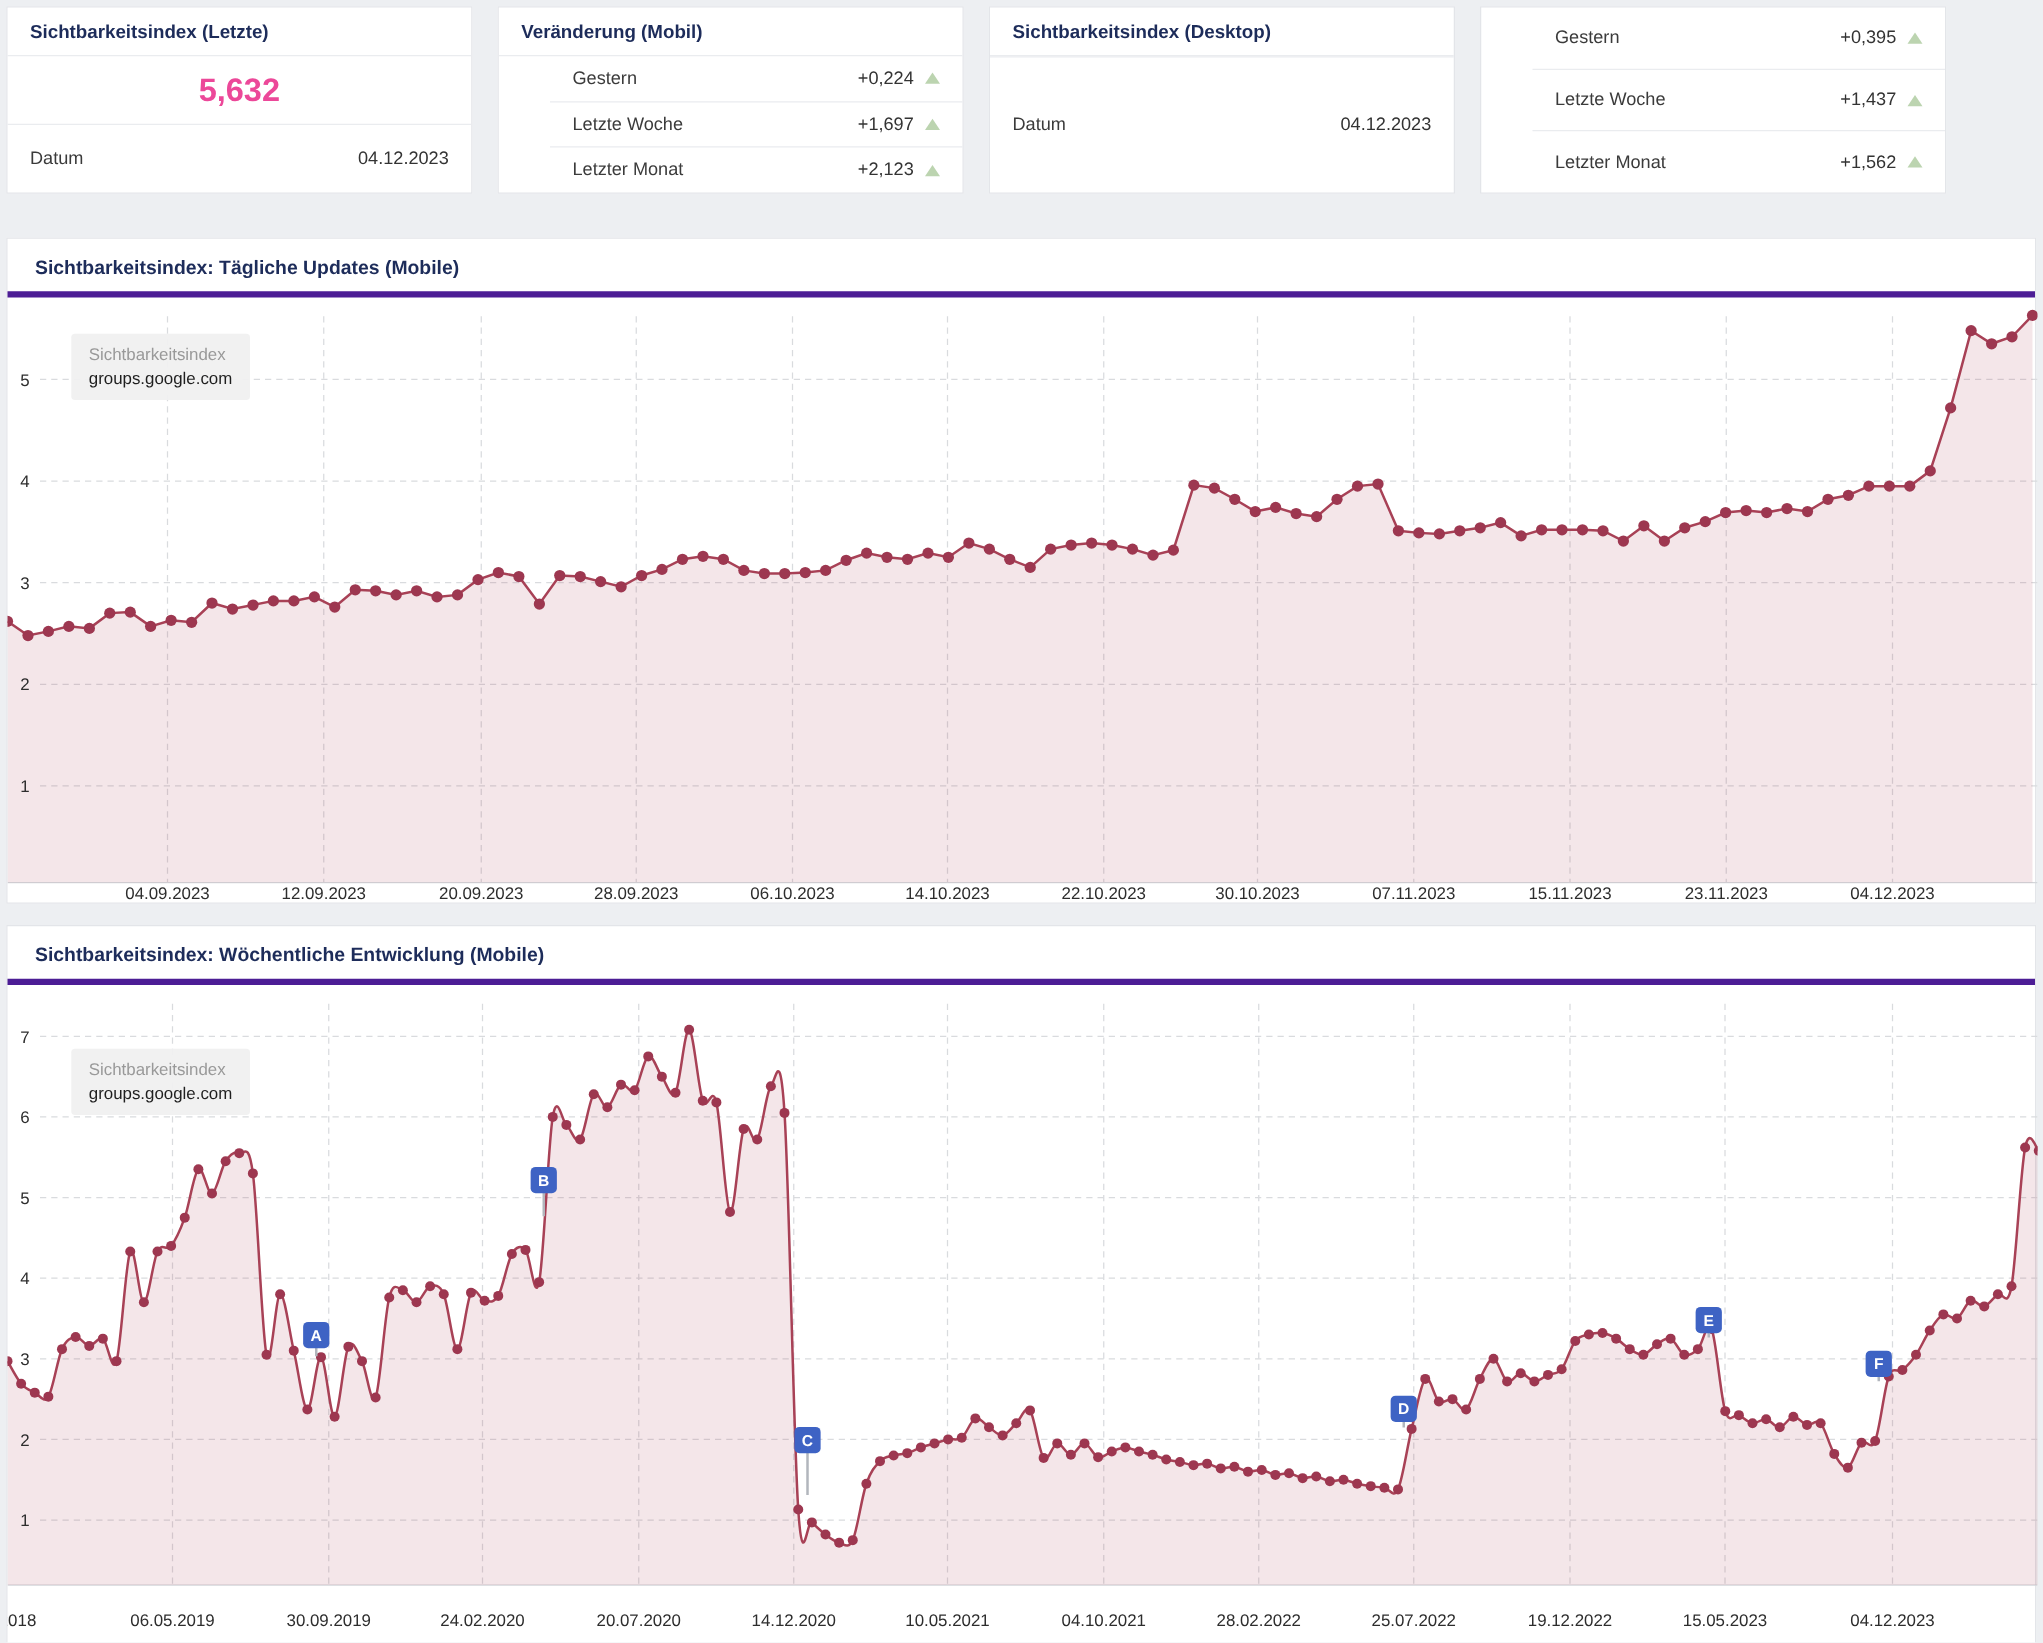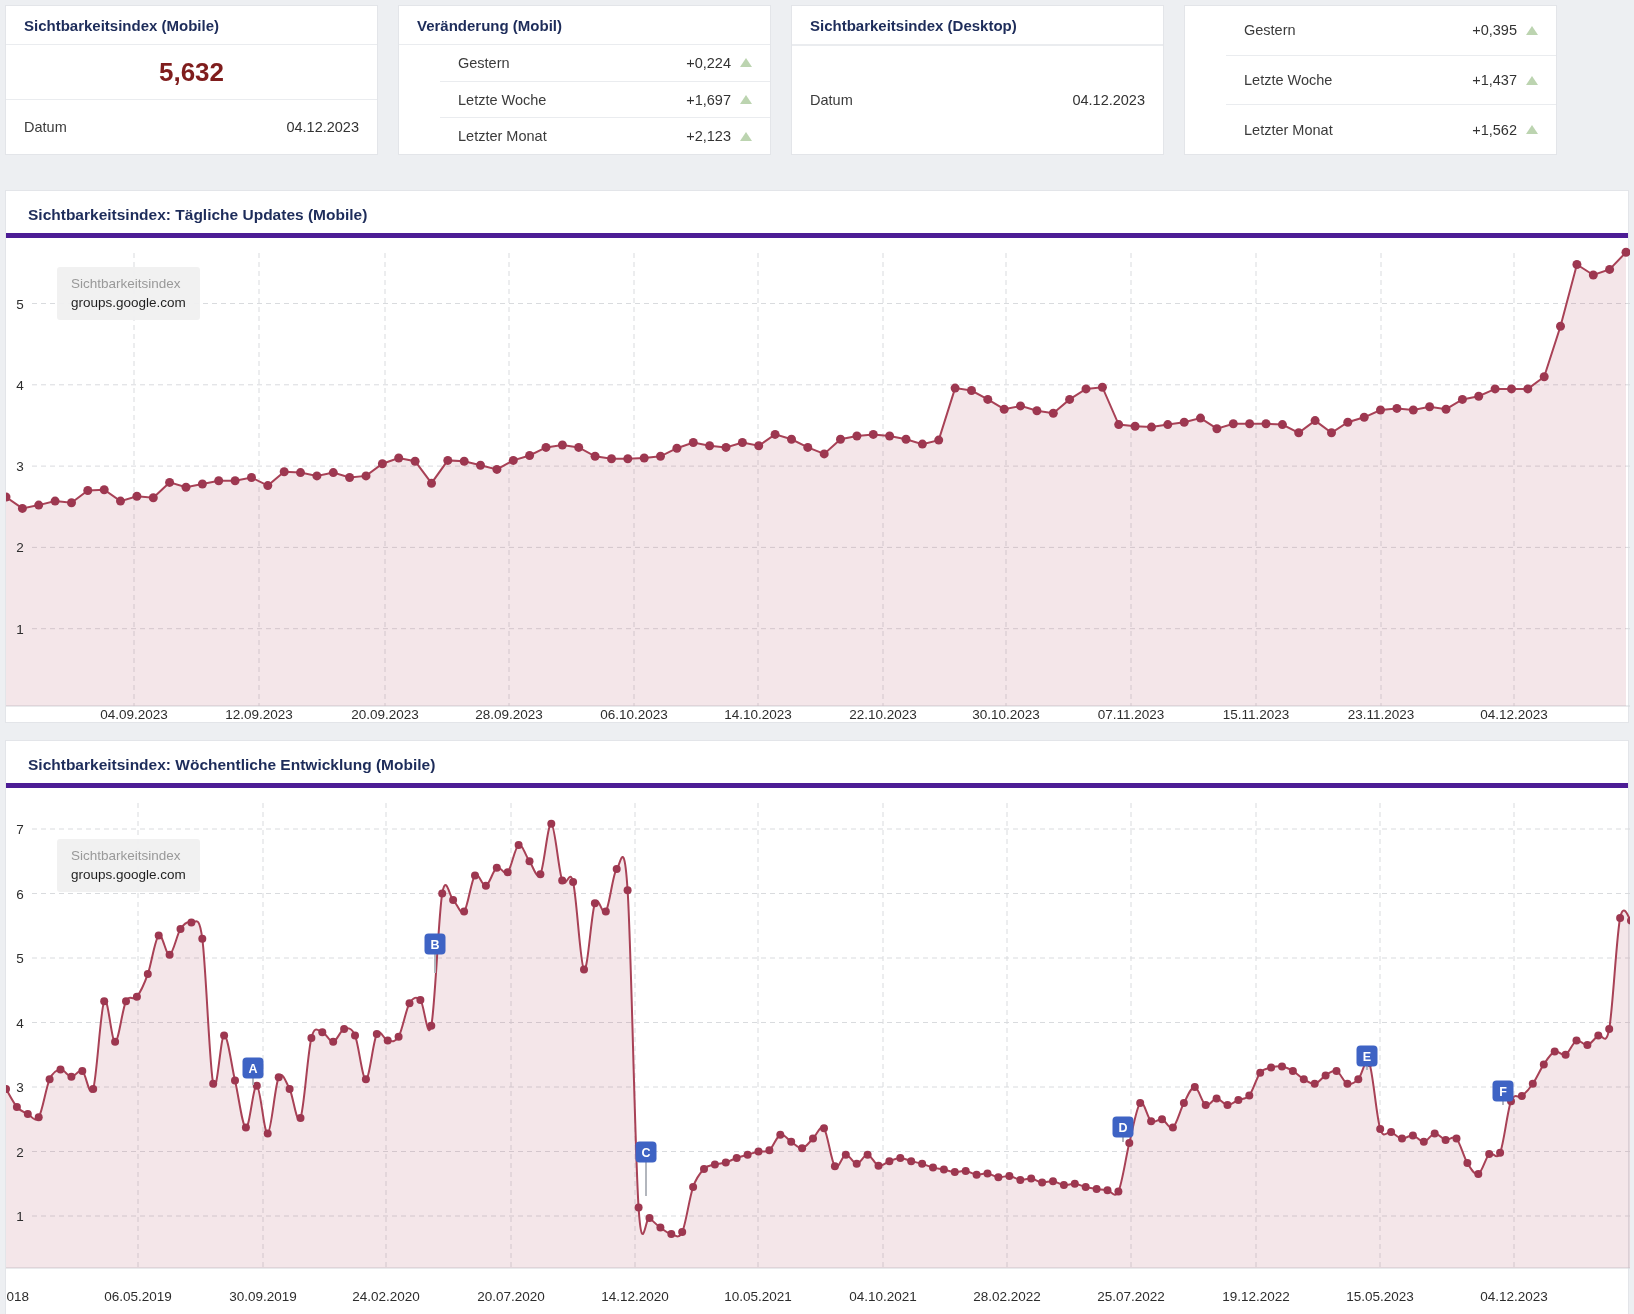--- a/index.html
+++ b/index.html
@@ -3,21 +3,21 @@
 <meta charset="utf-8">
 <style>
   * { box-sizing: border-box; margin: 0; padding: 0; }
   html,body { width:1634px; height:1314px; overflow:hidden; background:#edeff2;
     font-family:"Liberation Sans", sans-serif; }
   .cards-row { display:flex; gap:20px; padding:5px; }
   .card { width:373px; height:150px; background:#fff; border:1px solid #e3e5e9; display:flex; flex-direction:column; }
   .card-title { height:39px; padding:11px 18px 0 18px; font-size:15px; font-weight:bold; color:#1d2c5a;
     border-bottom:1px solid #eaecef; }
   .card-value { flex:1; display:flex; align-items:center; justify-content:center;
-    font-size:26px; font-weight:bold; color:#7f1d1d; }
+    font-size:26px; font-weight:bold; color:#ec4899; }
   .card-rows { flex:1; display:flex; flex-direction:column;padding-left:41px; }
   .card-row { flex:1; display:flex; align-items:center; justify-content:space-between; padding:0 18px;
     font-size:14.5px; color:#3b3b3b; }
   .card-row.bt { border-top:1px solid #eaecef; }
   .card-row:first-child { border-top:none; }
   .row-right { display:flex; align-items:center; }
   .row-value { color:#333; }
   .tri-up { width:0; height:0; border-left:6px solid transparent; border-right:6px solid transparent;
     border-bottom:9px solid #bcd4b0; display:inline-block; margin-left:9px; }
   .panel { position:relative; margin:0 5px; background:#fff; border:1px solid #e3e5e9; }
@@ -37,21 +37,21 @@
   .floorline { stroke:#d3d6da; stroke-width:1; }
   .axis-text { fill:#2d2d2d; font-size:13.5px; }
   .pin { cursor:pointer; }
 </style>
 </head>
 <body>
 
 <div class="cards-row">
 
   <div class="card">
-    <div class="card-title">Sichtbarkeitsindex (Mobile)</div>
+    <div class="card-title">Sichtbarkeitsindex (Letzte)</div>
     <div class="card-value">5,632</div>
     <div class="card-row bt">
       <span>Datum</span>
       <span class="row-value">04.12.2023</span>
     </div>
   </div>
 
   <div class="card">
     <div class="card-title">Veränderung (Mobil)</div>
     <div class="card-rows">

